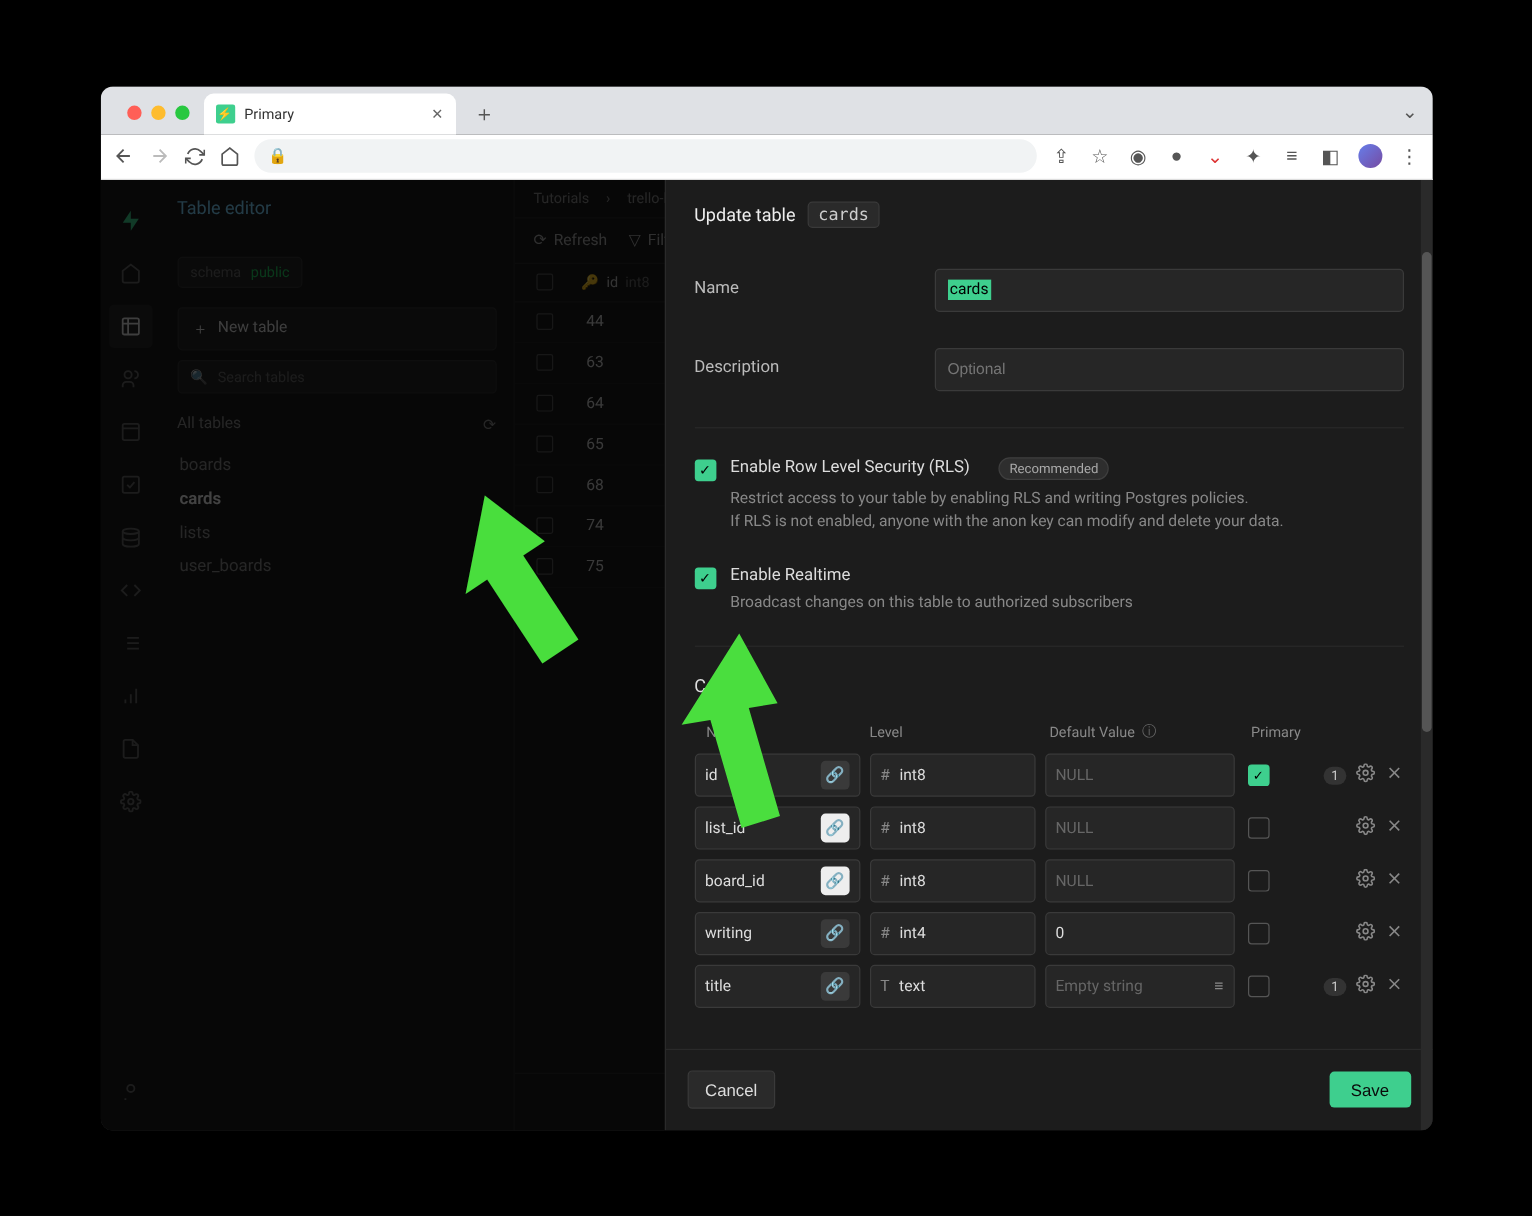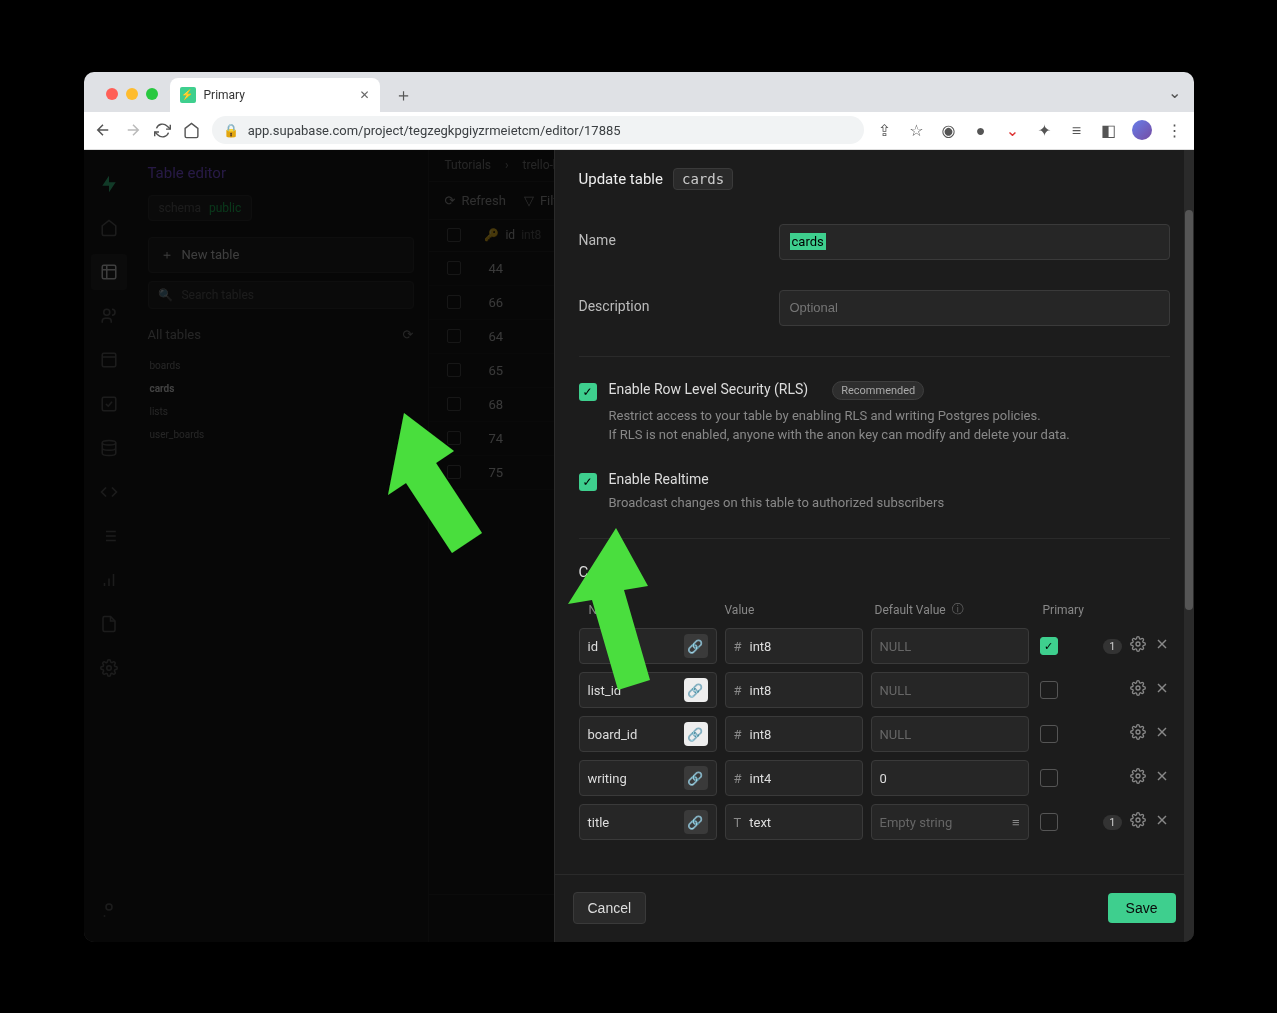--- a/index.html
+++ b/index.html
@@ -120,21 +120,21 @@
 .rail-icon.active { background: #2a2a2a; color: #ddd; }
 .rail-bottom { margin-top: auto; margin-bottom: 14px; }
 .sidebar {
   width: 295px;
   background: #1c1c1c;
   border-right: 1px solid #2a2a2a;
   padding: 14px;
   color: #aaa;
   z-index: 1;
 }
-.sidebar .title { color: #8b5cf6; font-size: 15px; margin-bottom: 13px; }
+.sidebar .title { color: #7dd3fc; font-size: 15px; margin-bottom: 32px; }
 .schema-pill {
   background: #262626;
   border: 1px solid #333;
   border-radius: 4px;
   padding: 5px 10px;
   font-size: 12px;
   display: inline-flex;
   gap: 8px;
   margin-bottom: 16px;
 }
@@ -168,21 +168,21 @@
 .all-tables-header {
   display: flex;
   align-items: center;
   justify-content: space-between;
   color: #888;
   font-size: 13px;
   margin-bottom: 12px;
 }
 .table-list-item {
   padding: 6px 2px;
-  font-size: 10px;
+  font-size: 14px;
   color: #888;
   cursor: pointer;
 }
 .table-list-item.active { color: #eee; font-weight: 600; }
 .main-col {
   flex: 1;
   display: flex;
   flex-direction: column;
   z-index: 1;
 }
@@ -403,21 +403,20 @@
           <path d="M3.51 9a9 9 0 0114.85-3.36L23 10M1 14l4.64 4.36A9 9 0 0020.49 15"></path>
         </svg>
       </span>
     <span class="nav-btn">
         <svg width="17" height="17" viewBox="0 0 24 24" fill="none" stroke="currentColor" stroke-width="2">
           <path d="M3 9l9-7 9 7v11a2 2 0 01-2 2H5a2 2 0 01-2-2z"></path>
         </svg>
       </span>
     <div class="address-box">
       <span class="lock">🔒</span>
-      <span>app.supabase.com/project/tegzegkpgiyzrmeietcm/editor/17885</span>
     </div>
     <div class="ext-icons">
       <span class="ext-icon">⇪</span>
       <span class="ext-icon">☆</span>
       <span class="ext-icon">◉</span>
       <span class="ext-icon">●</span>
       <span class="ext-icon" style="color:#d33">⌄</span>
       <span class="ext-icon">✦</span>
       <span class="ext-icon">≡</span>
       <span class="ext-icon">◧</span>
@@ -569,21 +568,21 @@
             <div class="data-row">
               <div class="col-checkbox">
                 <div class="checkbox-box"></div>
               </div>
               <div class="col-id" style="padding-left:10px">44</div>
             </div>
             <div class="data-row">
               <div class="col-checkbox">
                 <div class="checkbox-box"></div>
               </div>
-              <div class="col-id" style="padding-left:10px">66</div>
+              <div class="col-id" style="padding-left:10px">63</div>
             </div>
             <div class="data-row">
               <div class="col-checkbox">
                 <div class="checkbox-box"></div>
               </div>
               <div class="col-id" style="padding-left:10px">64</div>
             </div>
             <div class="data-row">
               <div class="col-checkbox">
                 <div class="checkbox-box"></div>
@@ -667,21 +666,21 @@
             <div class="check-desc">Broadcast changes on this table to authorized subscribers</div>
           </div>
         </div>
 
         <div class="section-divider"></div>
 
         <div class="section-title">Columns</div>
 
         <div class="columns-header">
           <div class="cch-name">Name</div>
-          <div class="cch-type">Value</div>
+          <div class="cch-type">Level</div>
           <div class="cch-default">
               <span>Default Value</span> 
               <span style="color:#666">ⓘ</span>
             </div>
           <div class="cch-primary">Primary</div>
         </div>
 
         <div id="column-rows">
             <div class="column-row">
               <div class="col-input col-name-box">

